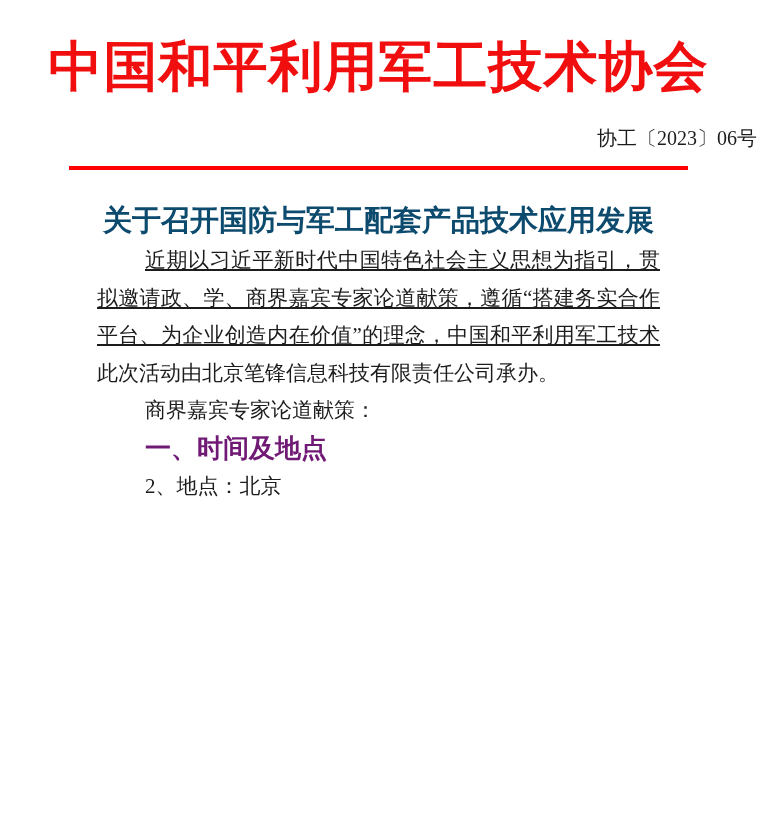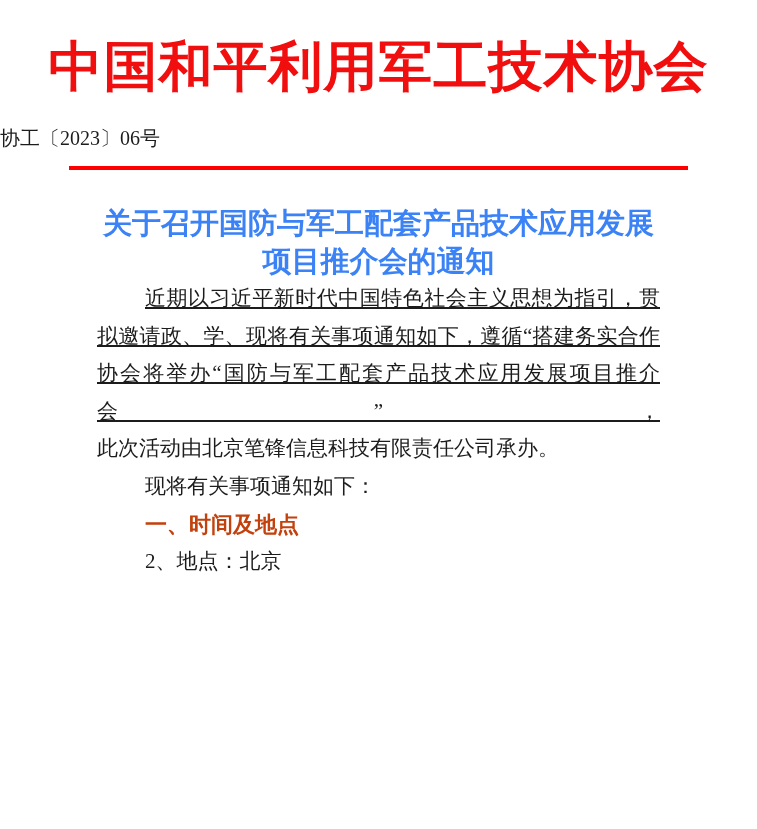--- a/index.html
+++ b/index.html
@@ -23,38 +23,38 @@
     color: var(--accent-red, #f00e0e);
     font-size: 54px;
     line-height: 70px;
     font-weight: 700;
     letter-spacing: 1px;
     white-space: nowrap;
     font-family: "Liberation Serif", serif;
   }
   .doc-number {
     margin-top: 24px;
-    text-align: left;
+    text-align: right;
     font-size: 20px;
     line-height: 24px;
     color: var(--ink, #1c1c1c);
   }
   .red-rule {
     height: 4px;
     background: var(--rule-red, #fe0000);
     margin: 16px 69px 0 69px;
   }
   .notice-title {
     margin-top: 34px;
     text-align: center;
-    font-family: Liberation Sans, sans-serif;
+    font-family: Liberation Mono, monospace;
     font-weight: 700;
     font-size: 29px;
     line-height: 38px;
-    color: #3b82f6;
+    color: #0c4a6e;
   }
   .content {
     padding: 0 97px;
   }
   .salutation {
     margin-top: 6px;
     font-size: 21px;
     line-height: 37.6px;
   }
   .body-line {
@@ -70,54 +70,53 @@
   }
   .first-indent {
     padding-left: 48px;
   }
   .indent {
     padding-left: 48px;
   }
   .section-heading {
     font-family: Liberation Sans, sans-serif;
     font-weight: 700;
-    font-size: 22px;
+    font-size: 26px;
     line-height: 37.6px;
     padding-left: 48px;
-    color: #c2410c;
+    color: #701a75;
     white-space: nowrap;
   }
 </style>
 </head>
 <body>
 
 <div class="page">
 
   <div class="letterhead">中国和平利用军工技术协会</div>
 
   <div class="doc-number">协工〔2023〕06号</div>
 
   <div class="red-rule"></div>
 
   <div class="notice-title">
     <div>关于召开国防与军工配套产品技术应用发展</div>
-    <div>项目推介会的通知</div>
   </div>
 
   <div class="content">
 
 
     <div>
       <div class="body-line justify first-indent">近期以习近平新时代中国特色社会主义思想为指引，贯</div>
-      <div class="body-line justify">拟邀请政、学、现将有关事项通知如下，遵循“搭建务实合作</div>
-      <div class="body-line justify">协会将举办“国防与军工配套产品技术应用发展项目推介会”，</div>
+      <div class="body-line justify">拟邀请政、学、商界嘉宾专家论道献策，遵循“搭建务实合作</div>
+      <div class="body-line justify">平台、为企业创造内在价值”的理念，中国和平利用军工技术</div>
       <div class="body-line">此次活动由北京笔锋信息科技有限责任公司承办。</div>
     </div>
 
-    <div class="body-line indent">现将有关事项通知如下：</div>
+    <div class="body-line indent">商界嘉宾专家论道献策：</div>
 
     <div>
       <div class="section-heading">一、时间及地点</div>
       <div class="body-line indent">2、地点：北京</div>
     </div>
 
   </div>
 </div>
 
 </body></html>

